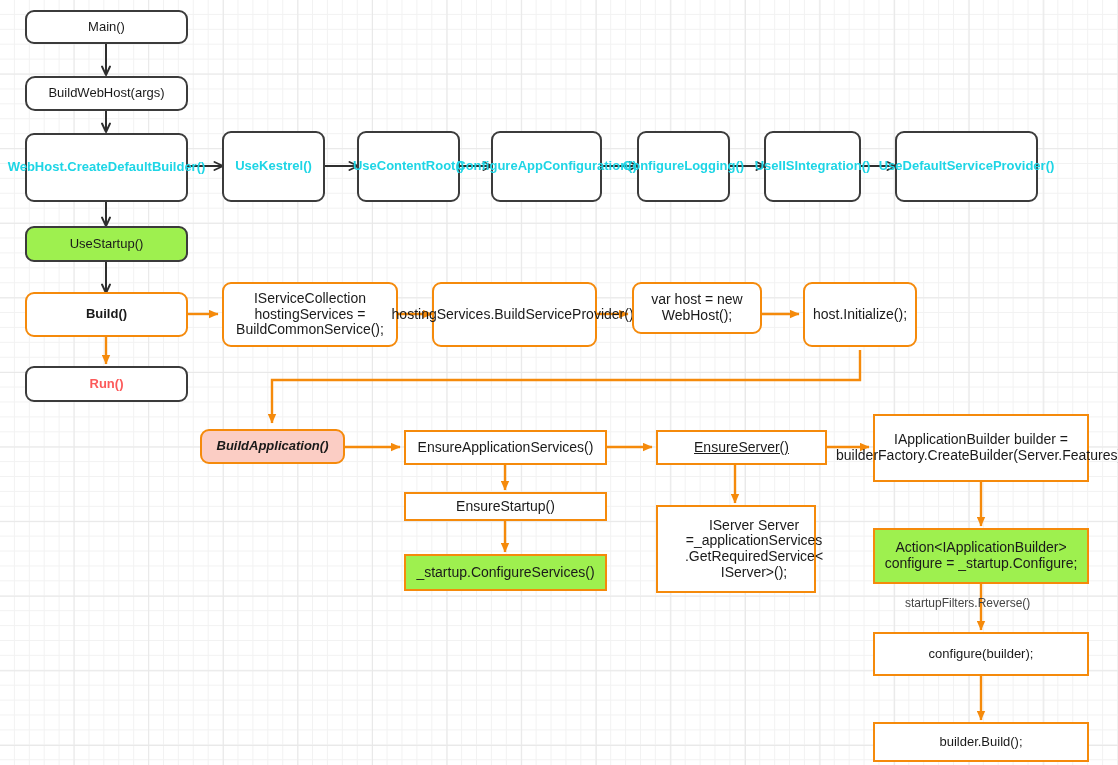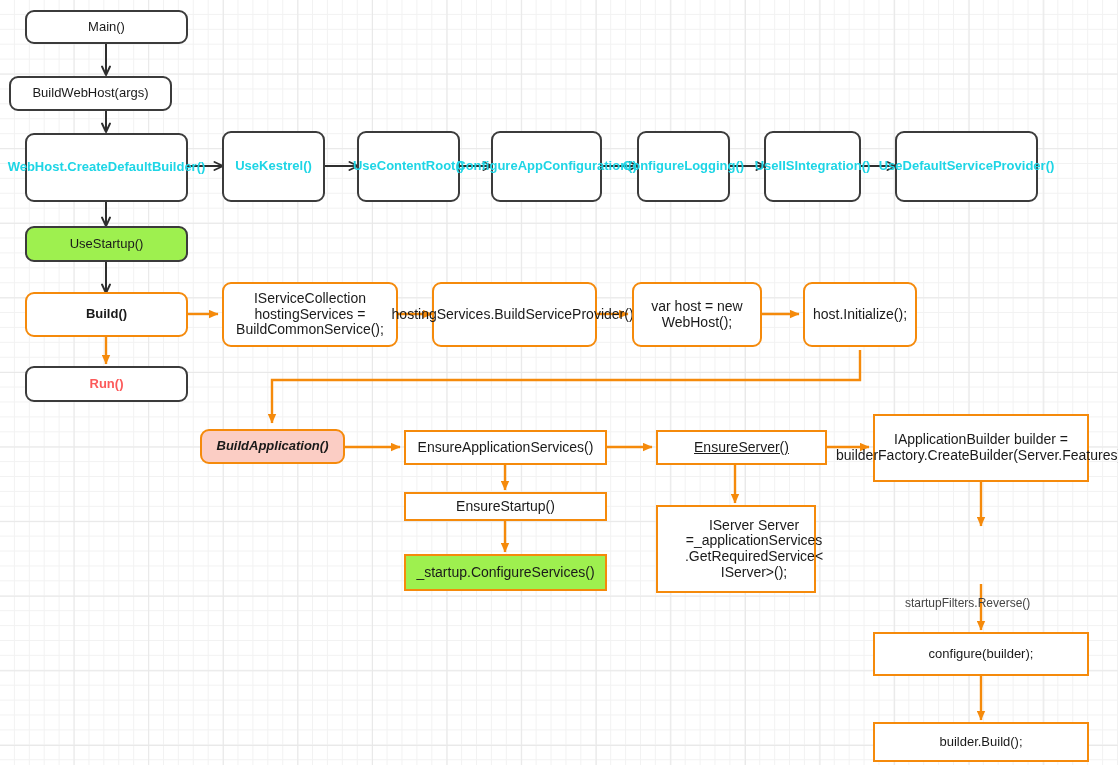--- a/index.html
+++ b/index.html
@@ -138,21 +138,21 @@
       <path d="M981,584 L981,630"></path>
 
       <path d="M981,676 L981,720"></path>
     </g>
   </svg>
 
   <div class="node b-dark fs15 t-black" style="left:25px; top:10px; width:163px; height:34px;">
     <span>Main()</span>
   </div>
 
-  <div class="node b-dark fs15 t-black" style="left:9px; top:76px; width:163px; height:35px;">
+  <div class="node b-dark fs15 t-black" style="left:25px; top:76px; width:163px; height:35px;border-radius:10px;">
     <span>BuildWebHost(args)</span>
   </div>
 
   <div class="node b-dark fs15 t-cyan" style="left:25px; top:133px; width:163px; height:69px;">
     <span>WebHost.CreateDefaultBuilder()</span>
   </div>
 
   <div class="node b-dark f-green fs15 t-black" style="left:25px; top:226px; width:163px; height:36px;">
     <span>UseStartup()</span>
   </div>
@@ -190,21 +190,21 @@
   </div>
 
   <div class="node b-orange-r fs14 t-black" style="left:222px; top:282px; width:176px; height:65px;">
     <span>IServiceCollection hostingServices = BuildCommonService();</span>
   </div>
 
   <div class="node b-orange-r fs14 t-black" style="left:432px; top:282px; width:165px; height:65px;">
     <span>hostingServices.BuildServiceProvider();</span>
   </div>
 
-  <div class="node b-orange-r fs14 t-black" style="left:632px; top:282px; width:130px; height:65px;">
+  <div class="node b-orange-r fs14 t-black" style="left:632px; top:282px; width:130px; height:52px;">
     <span>var host = new WebHost();</span>
   </div>
 
   <div class="node b-orange-r fs14 t-black" style="left:803px; top:282px; width:114px; height:65px;">
     <span>host.Initialize();</span>
   </div>
 
   <div class="node b-orange-r f-pink fs15 t-bolditalic t-black" style="left:200px; top:429px; width:145px; height:35px;">
     <span>BuildApplication()</span>
   </div>
@@ -226,20 +226,23 @@
   </div>
 
   <div class="node b-orange fs14 t-black" style="left:656px; top:505px; width:160px; height:88px;padding-left:36px;">
     <span>IServer Server =_applicationServices .GetRequiredService&lt; IServer&gt;();</span>
   </div>
 
   <div class="node b-orange fs14 t-black" style="left:873px; top:414px; width:216px; height:68px;">
     <span>IApplicationBuilder builder = builderFactory.CreateBuilder(Server.Features);</span>
   </div>
 
+  <div class="node b-orange f-green fs14 t-black" style="left:873px; top:528px; width:216px; height:56px;">
+    <span>Action&lt;IApplicationBuilder&gt; configure = _startup.Configure;</span>
+  </div>
 
   <div class="edge-label" style="left:905px; top:596px;">
     <span>startupFilters.Reverse()</span>
   </div>
 
   <div class="node b-orange fs15 t-black" style="left:873px; top:632px; width:216px; height:44px;">
     <span>configure(builder);</span>
   </div>
 
   <div class="node b-orange fs15 t-black" style="left:873px; top:722px; width:216px; height:40px;">

